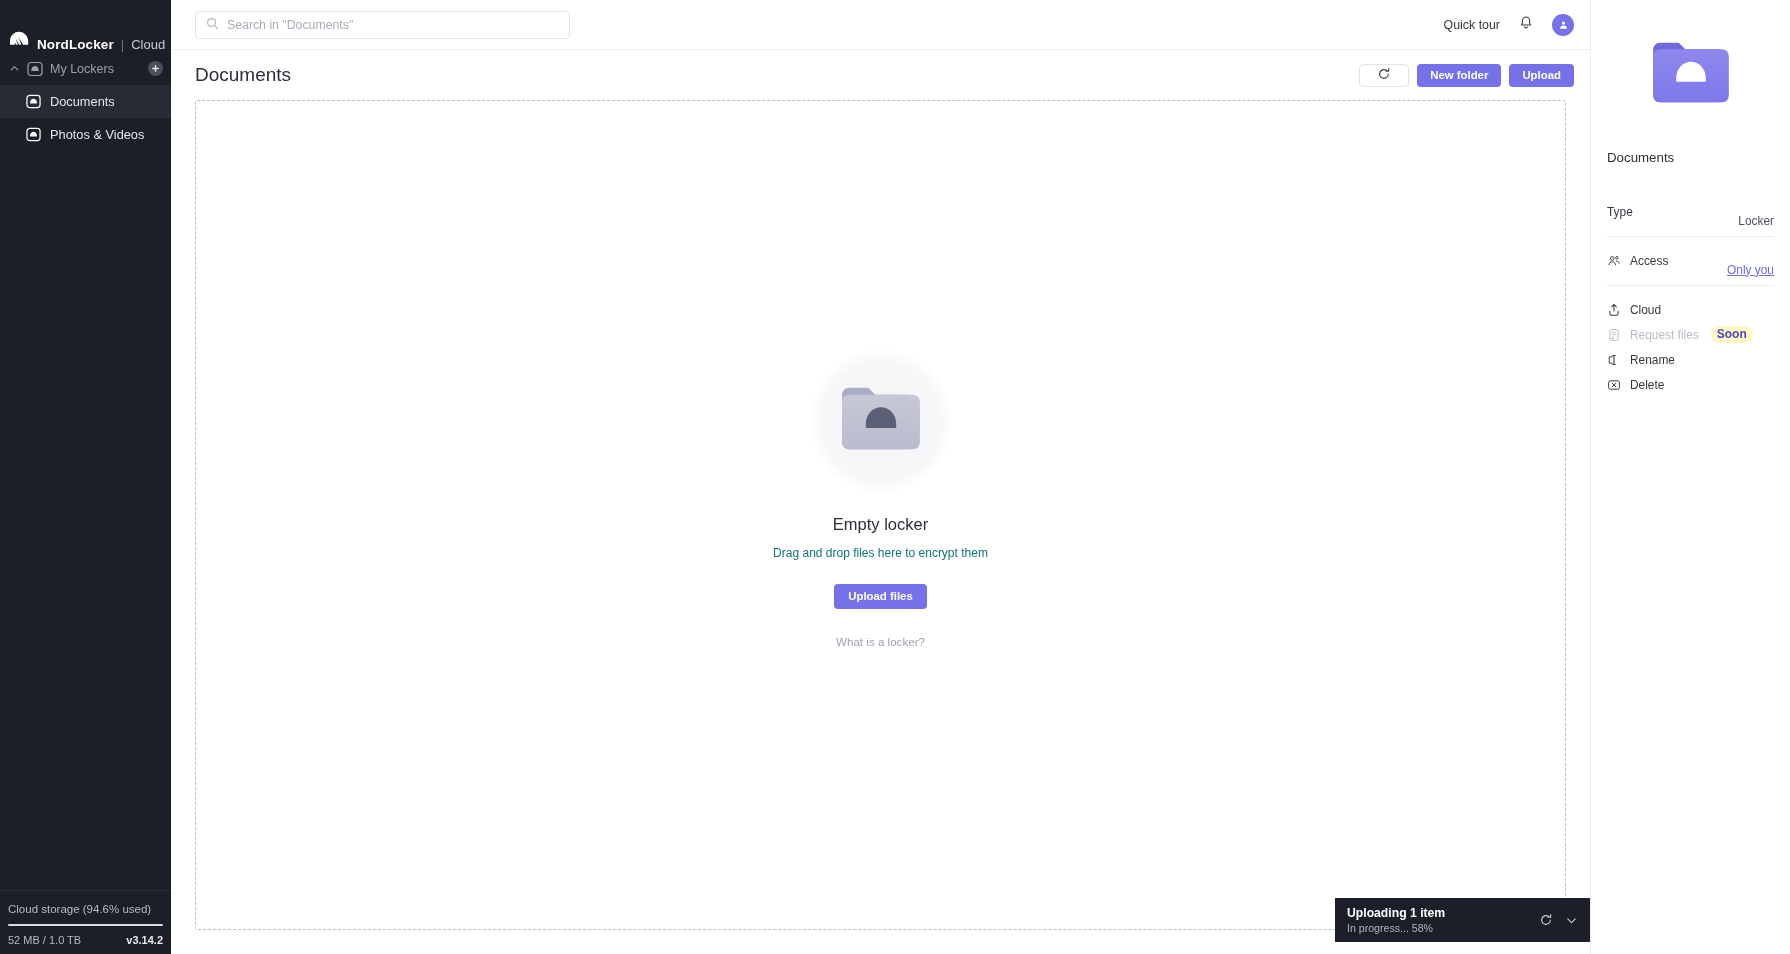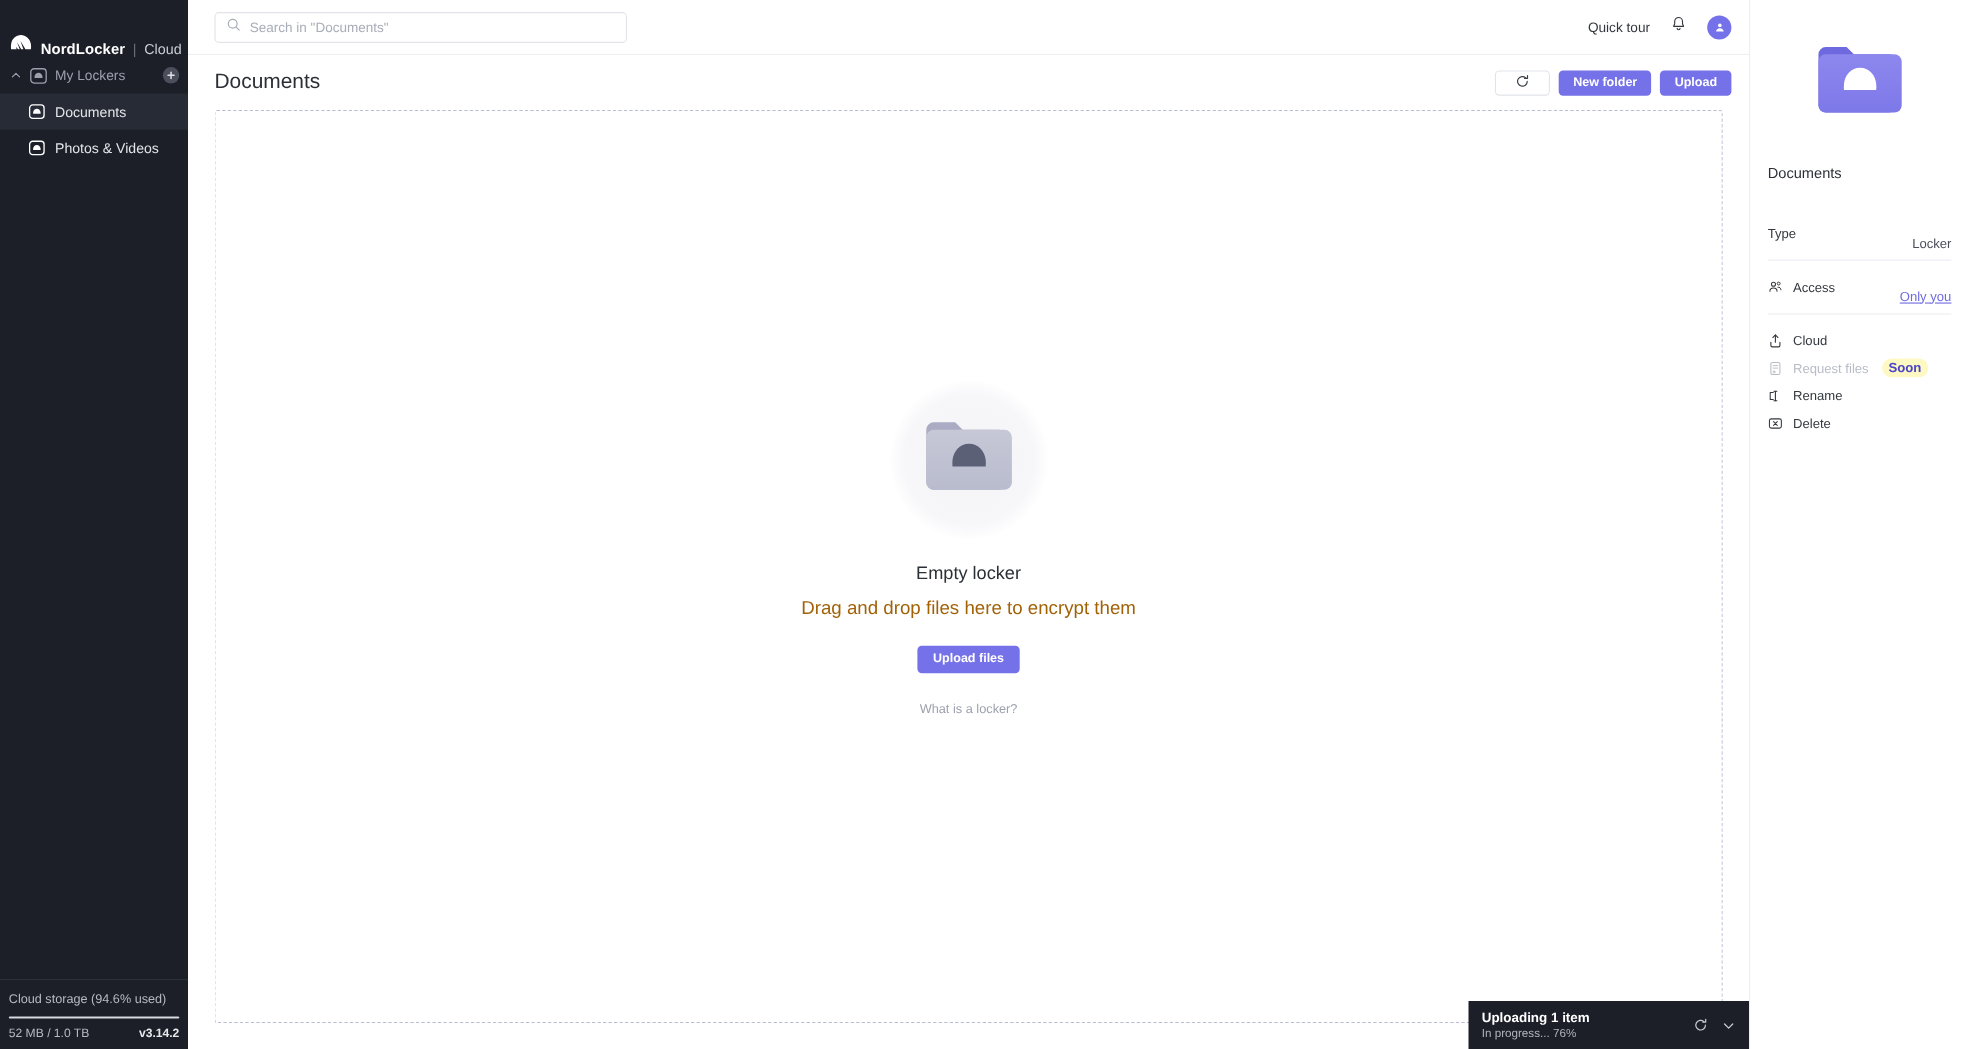--- a/index.html
+++ b/index.html
@@ -233,22 +233,22 @@
     background: radial-gradient(circle, #f4f4f7 0%, #f7f7fa 58%, #ffffff 72%);
     display: flex; align-items: center; justify-content: center;
     margin-bottom: 22px;
   }
   .empty-title {
     font-size: 16.5px;
     color: #2b2f36;
     margin-bottom: 12px;
   }
   .empty-sub {
-    font-size: 17px;
-    color: #a16207;
+    font-size: 12px;
+    color: #0f766e;
     margin-bottom: 24px;
   }
   .btn-upload-files {
     height: 25px;
     padding: 0 14px;
     margin-bottom: 26px;
   }
   .empty-link {
     font-size: 11.6px;
     color: #9ca1ad;
@@ -318,21 +318,21 @@
     border-radius: 9px;
     padding: 2px 6px 2.5px 6px;
     margin-left: 3px;
     line-height: 1;
   }
 
   
   .toast {
     position: absolute;
     right: 0px;
-    bottom: 0px;
+    bottom: 12px;
     width: 255px;
     height: 44px;
     background: #1c1f27;
     color: #ffffff;
     display: flex;
     align-items: center;
     padding: 0 12px;
     z-index: 40;
   }
   .toast-texts { display: flex; flex-direction: column; gap: 2px; }
@@ -478,21 +478,21 @@
           <div class="empty-sub">Drag and drop files here to encrypt them</div>
           <button class="btn btn-primary btn-upload-files">Upload files</button>
           <a class="empty-link">What is a locker?</a>
         </div>
       </div>
     </div>
 
     <div class="toast">
       <div class="toast-texts">
         <span class="toast-title">Uploading 1 item</span>
-        <span class="toast-sub">In progress... 76%</span>
+        <span class="toast-sub">In progress... 58%</span>
       </div>
       <div class="toast-actions">
         <span>
           <svg viewBox="0 0 16 16" width="14" height="14">
             <path d="M13 8a5 5 0 1 1-1.6-3.7" fill="none" stroke="#c9ccd4" stroke-width="1.25" stroke-linecap="round"></path>
             <path d="M13.3 1.9v3h-3" fill="none" stroke="#c9ccd4" stroke-width="1.25" stroke-linecap="round" stroke-linejoin="round"></path>
           </svg>
         </span>
         <span>
           <svg viewBox="0 0 14 14" width="13" height="13">

